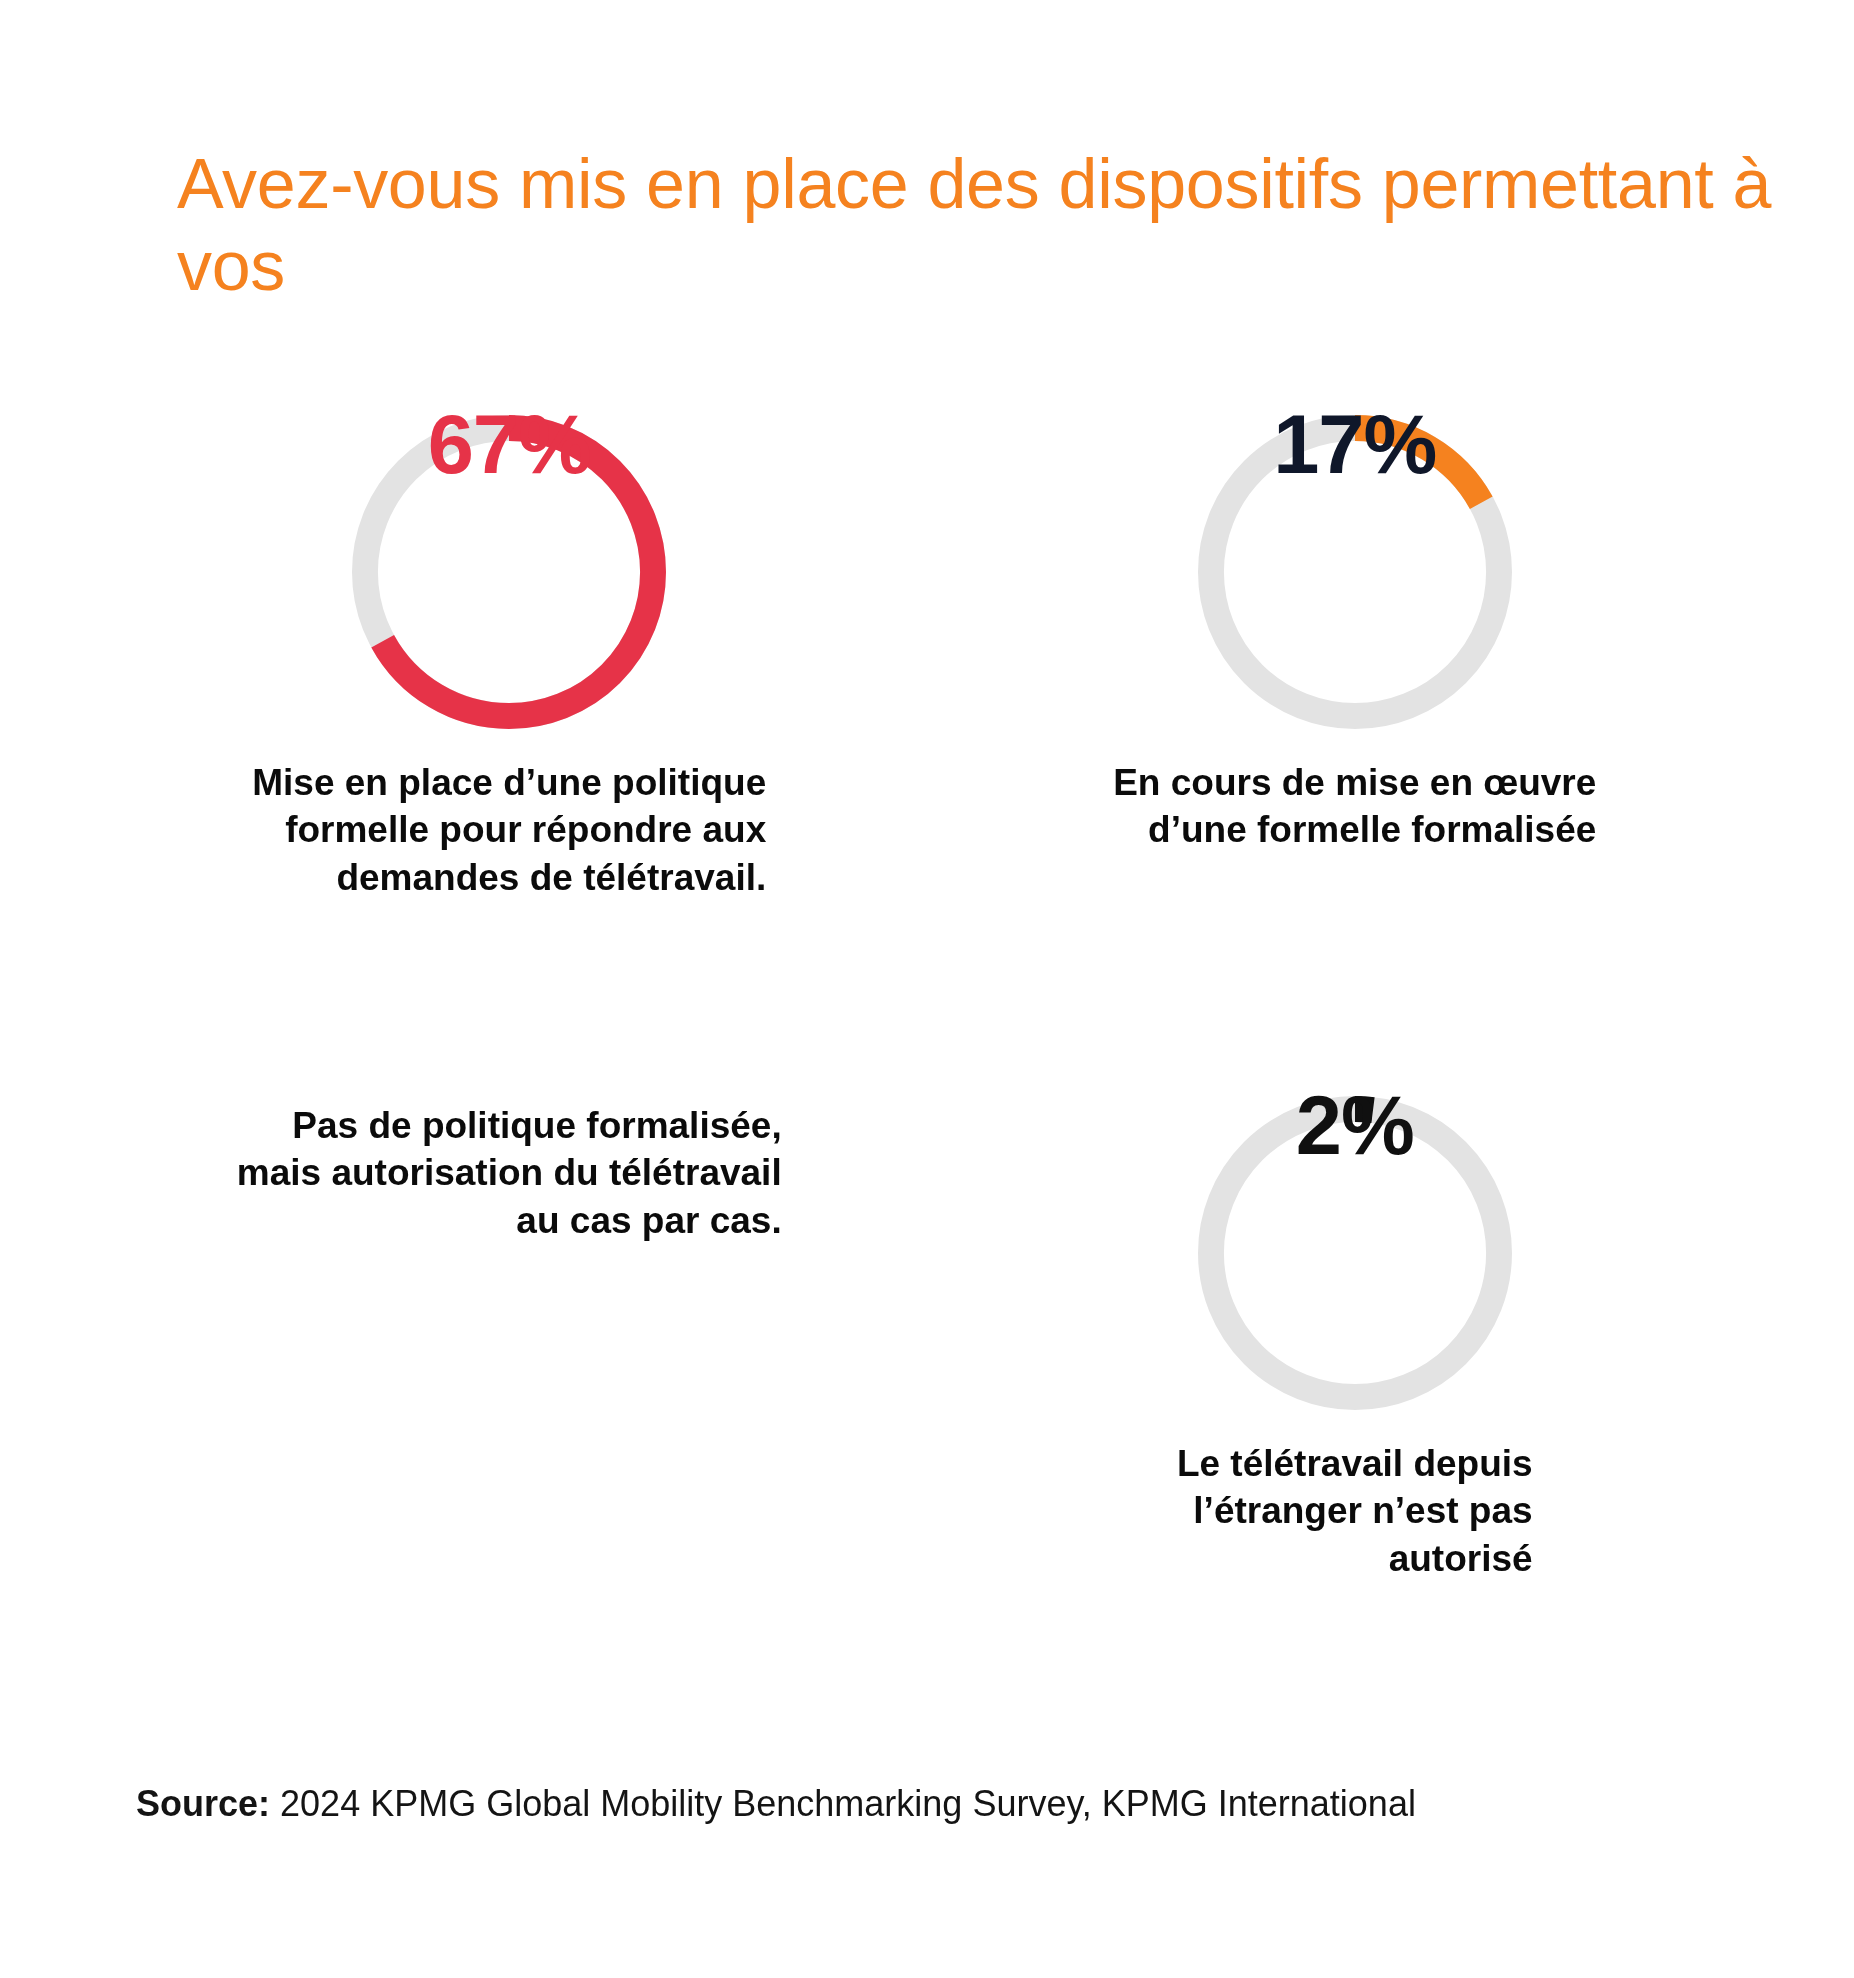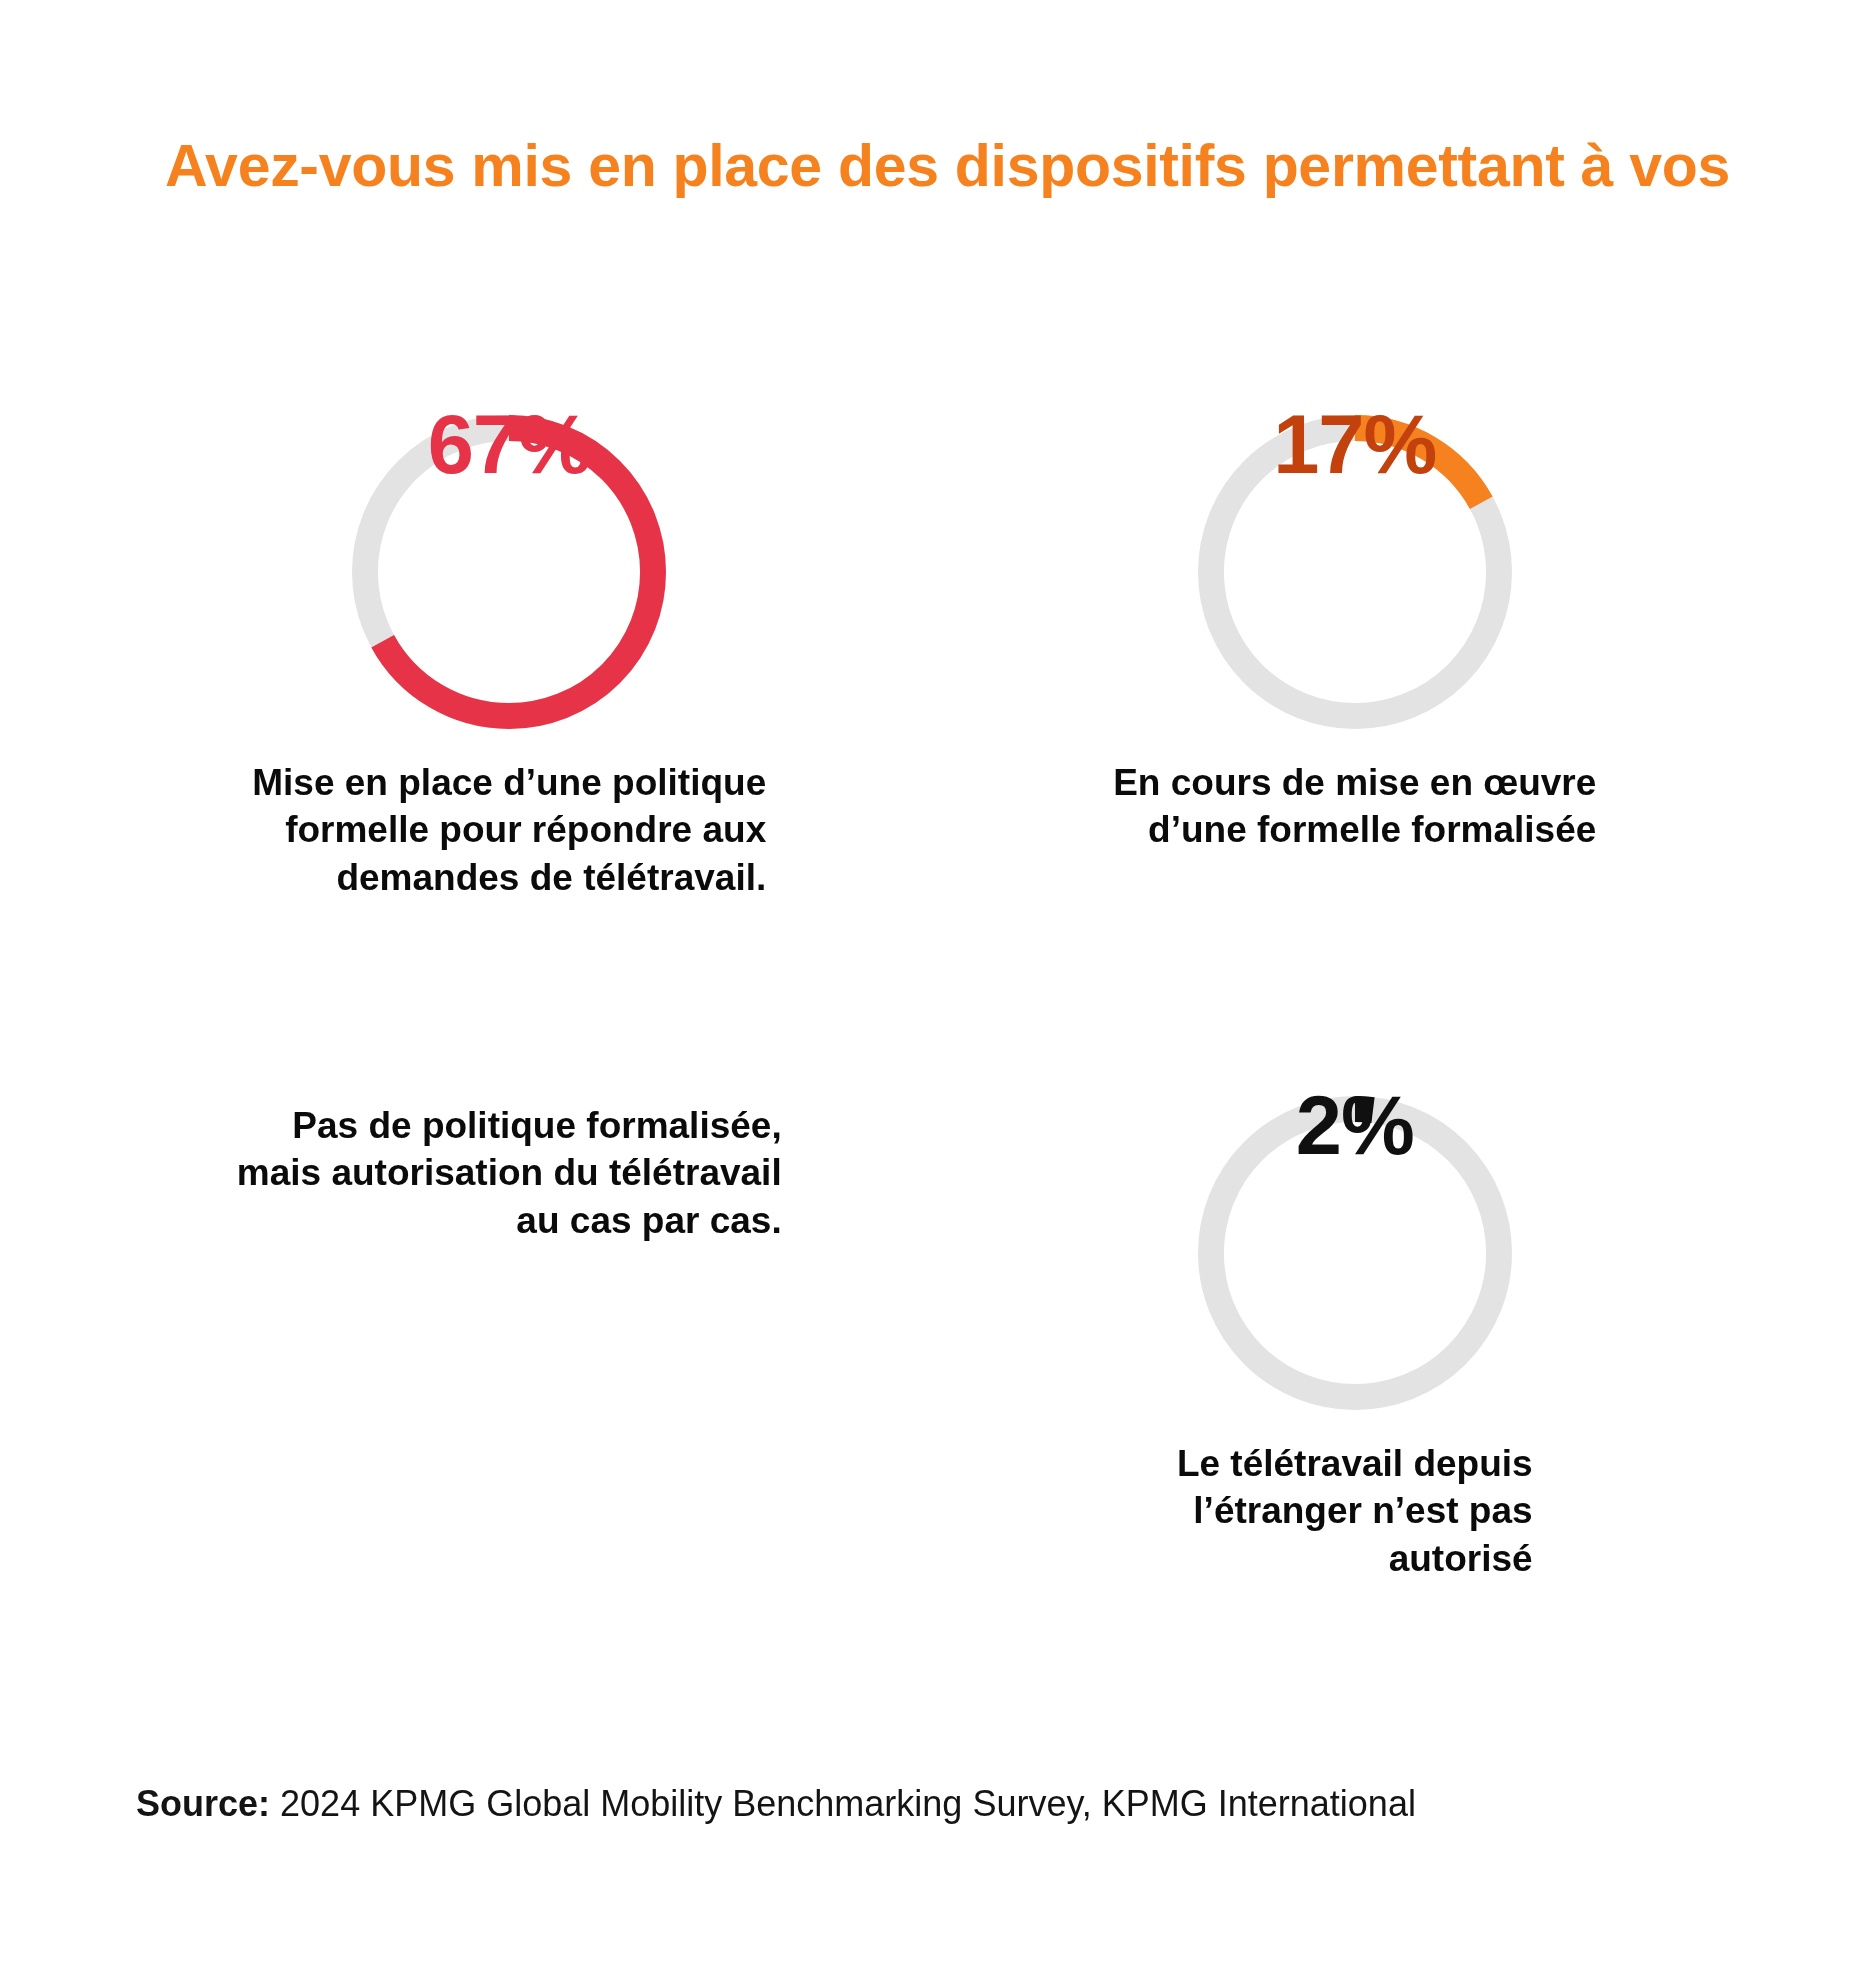--- a/index.html
+++ b/index.html
@@ -24,24 +24,24 @@
   }
 
   
   .title-block {
     position: absolute;
     left: 161px;
     top: 128px;
     width: 1633px;
   }
   .title {
-    margin: 4px;
-    font-size: 59px;
+    margin: 16px;
+    font-size: 70px;
     line-height: 1.17;
-    font-weight: 700;
+    font-weight: 400;
     letter-spacing: -0.3px;
     color: #F5821F;
     font-family: "Liberation Sans", "DejaVu Sans", sans-serif;
   }
 
   
   .grid {
     position: absolute;
     left: 125px;
     top: 403px;
@@ -140,21 +140,21 @@
         <span>demandes de télétravail.</span>
       </div>
     </div>
 
     <div class="cell">
       <div class="donut-wrap">
         <svg viewBox="0 0 352 352">
           <circle cx="176" cy="176" r="150" fill="none" stroke="#E3E3E3" stroke-width="27"></circle>
           <circle class="arc" id="arc-1" cx="176" cy="176" r="150" fill="none" stroke="#F5821F" stroke-width="27" stroke-dasharray="160.22122533307945 782.2565707438584" stroke-dashoffset="0"></circle>
         </svg>
-        <span class="donut-value" id="val-1" style="color: #c2410c;">17%</span>
+        <span class="donut-value" id="val-1" style="color: #0f172a;">17%</span>
       </div>
       <div class="caption narrow">
         <span>En cours de mise en œuvre</span><br>
         <span>d’une formelle formalisée</span>
       </div>
     </div>
 
     <div class="cell">
       <div class="caption">
         <span>Pas de politique formalisée,</span><br>

